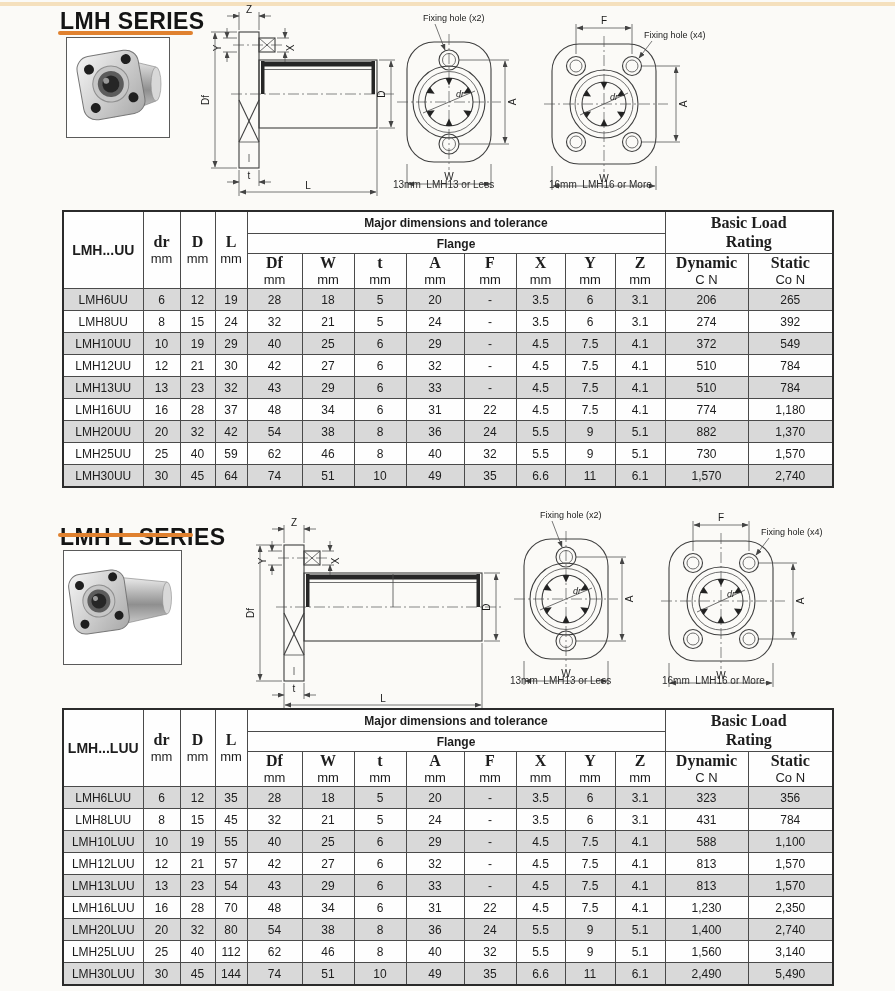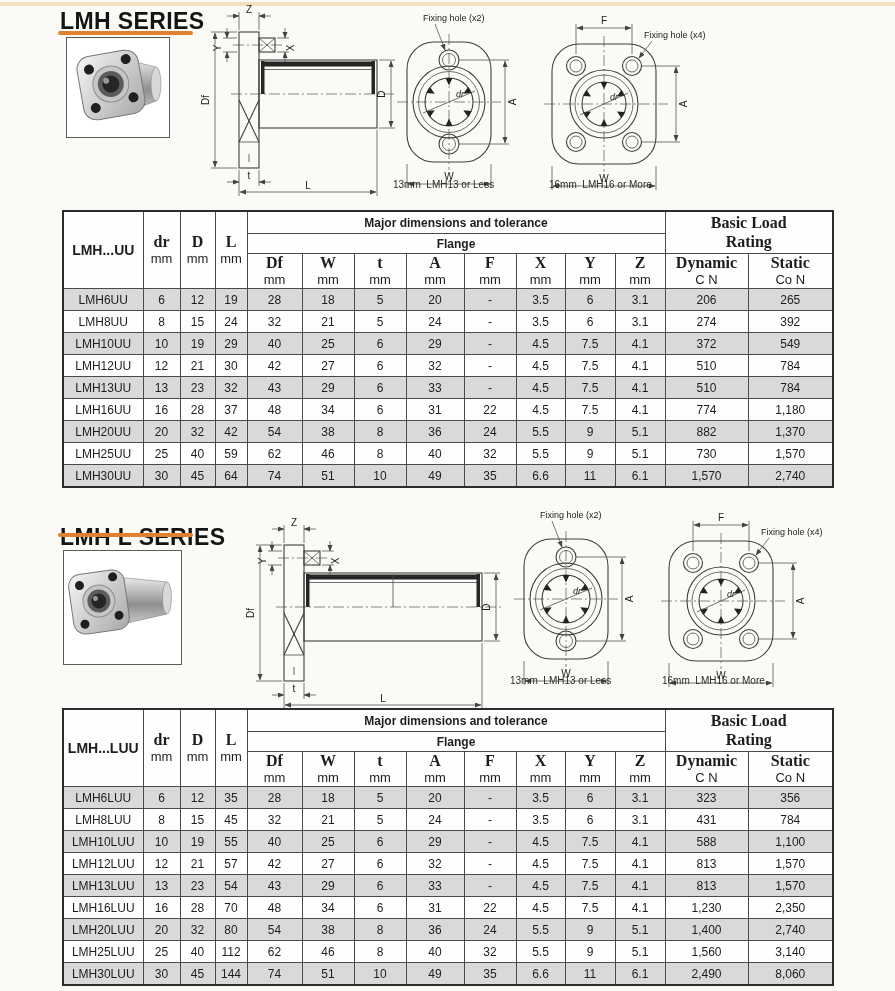--- a/index.html
+++ b/index.html
@@ -811,17 +811,17 @@
           <td>144</td>
           <td>74</td>
           <td>51</td>
           <td>10</td>
           <td>49</td>
           <td>35</td>
           <td>6.6</td>
           <td>11</td>
           <td>6.1</td>
           <td>2,490</td>
-          <td>8,060</td>
+          <td>5,490</td>
         </tr>
       </tbody>
   </table>
 </div>
 
 </body></html>

